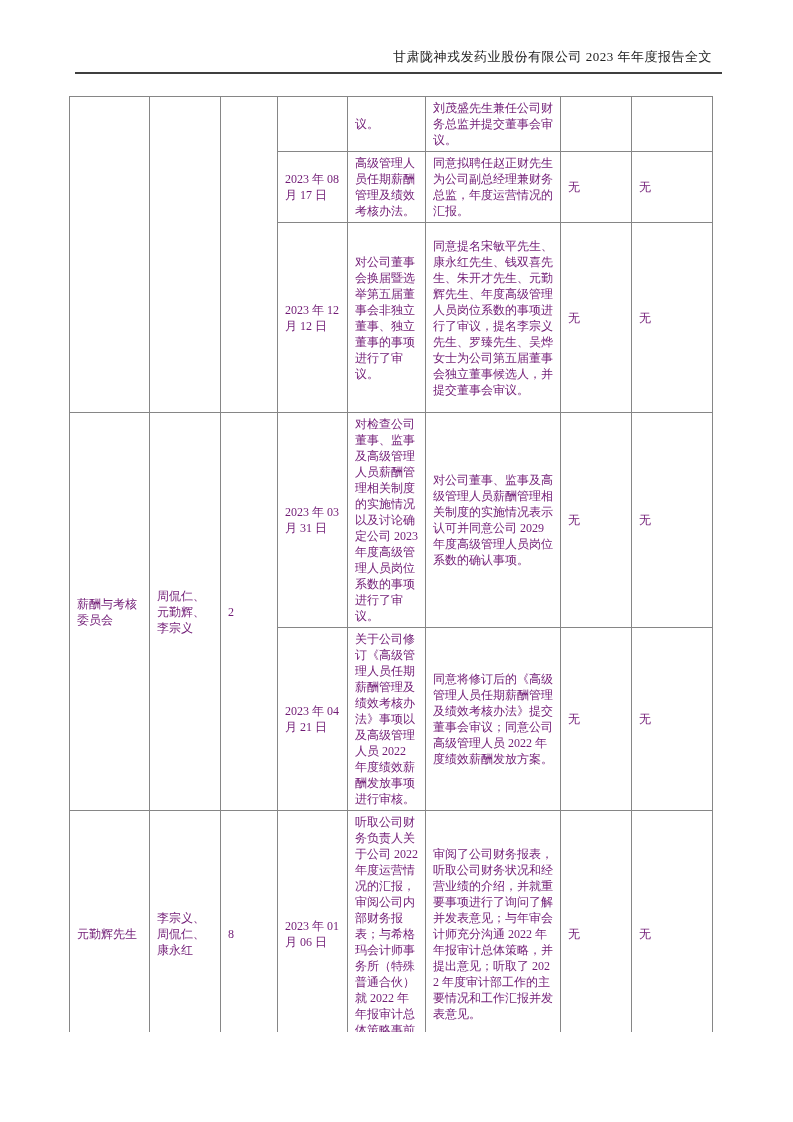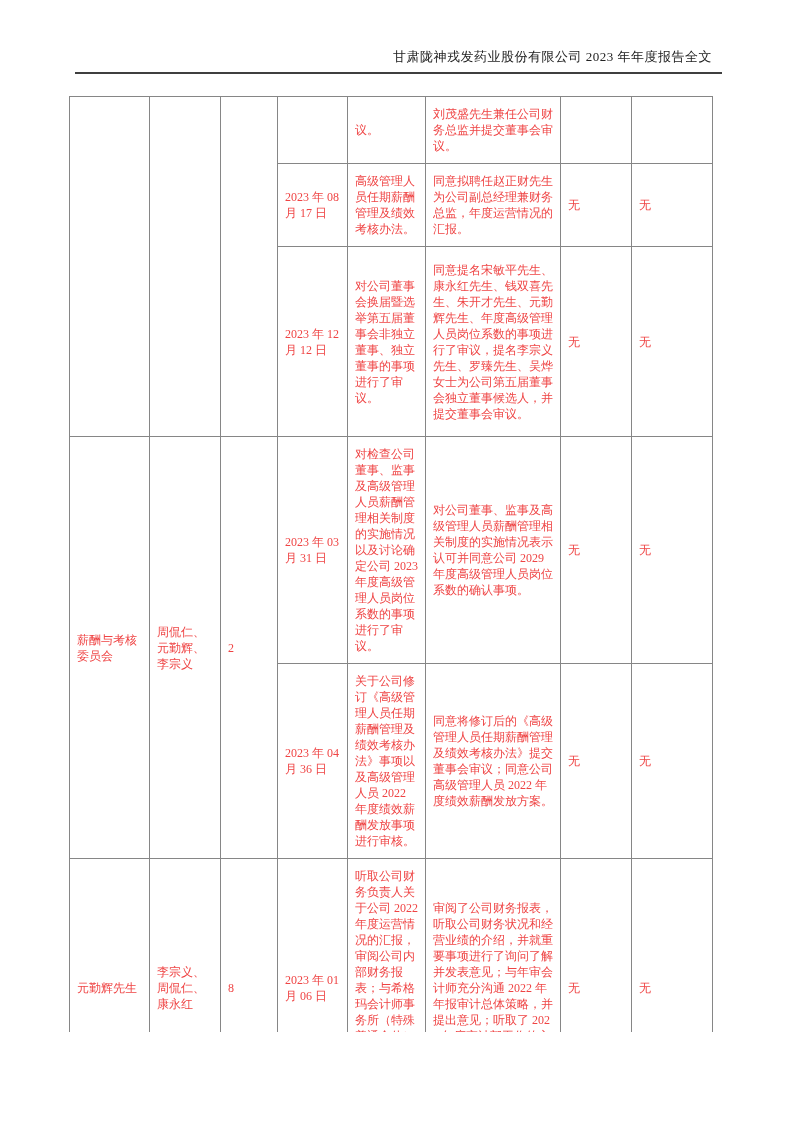--- a/index.html
+++ b/index.html
@@ -37,25 +37,25 @@
     width: 643px;
     border-collapse: collapse;
     table-layout: fixed;
   }
   table.meetings td {
     border: 1px solid #868686;
     font-size: 12px;
     line-height: 16px;
     vertical-align: middle;
     text-align: left;
-    padding: 9px 7px;
+    padding: 3px 7px;
     box-sizing: border-box;
     word-break: break-all;
     overflow: hidden;
-    color: #ef4444;
+    color: #701a75;
   }
   td.col-committee { padding-left: 9px; }
   td.col-count {
     text-align: right;
     padding-right: 9px;
   }
   .page-number {
     position: absolute;
     top: 1042px;
     right: 88px;
@@ -112,21 +112,21 @@
         <td class="col-committee" rowspan="2">薪酬与考核委员会</td>
         <td class="col-members" rowspan="2">周侃仁、元勤辉、李宗义</td>
         <td class="col-count" rowspan="2">2</td>
         <td class="col-date" style="height:210px">2023 年 03 月 31 日</td>
         <td class="col-topic">对检查公司董事、监事及高级管理人员薪酬管理相关制度的实施情况以及讨论确定公司 2023 年度高级管理人员岗位系数的事项进行了审议。</td>
         <td class="col-opinion">对公司董事、监事及高级管理人员薪酬管理相关制度的实施情况表示认可并同意公司 2029 年度高级管理人员岗位系数的确认事项。</td>
         <td class="col-other">无</td>
         <td class="col-objection">无</td>
       </tr>
       <tr>
-        <td class="col-date" style="height:180px">2023 年 04 月 36 日</td>
+        <td class="col-date" style="height:180px">2023 年 04 月 21 日</td>
         <td class="col-topic">关于公司修订《高级管理人员任期薪酬管理及绩效考核办法》事项以及高级管理人员 2022 年度绩效薪酬发放事项进行审核。</td>
         <td class="col-opinion">同意将修订后的《高级管理人员任期薪酬管理及绩效考核办法》提交董事会审议；同意公司高级管理人员 2022 年度绩效薪酬发放方案。</td>
         <td class="col-other">无</td>
         <td class="col-objection">无</td>
       </tr>
 
       <tr>
         <td class="col-committee">元勤辉先生</td>
         <td class="col-members">李宗义、周侃仁、康永红</td>
         <td class="col-count">8</td>

